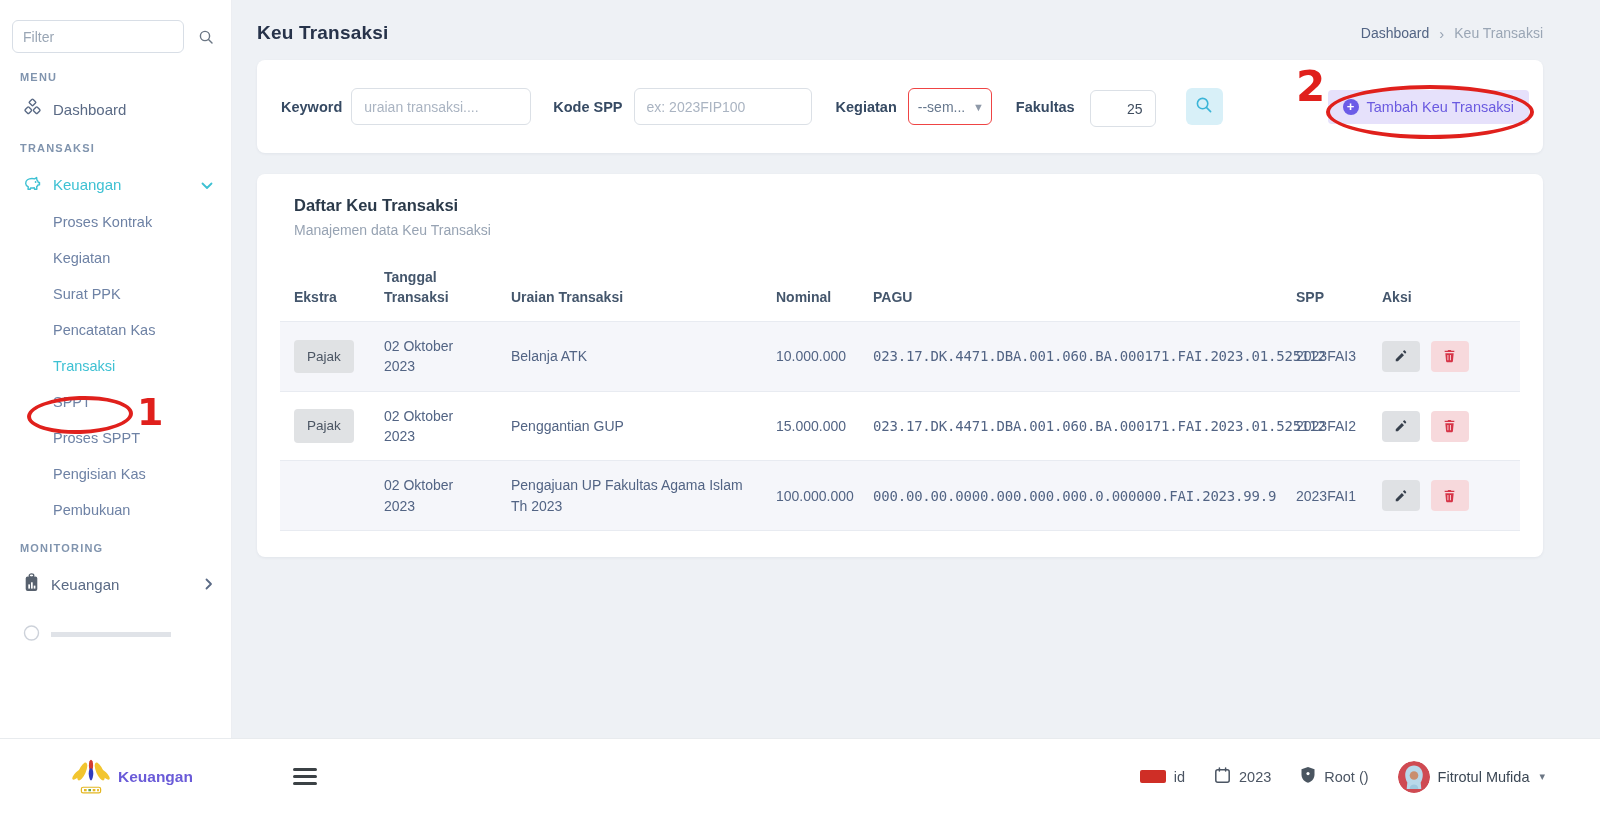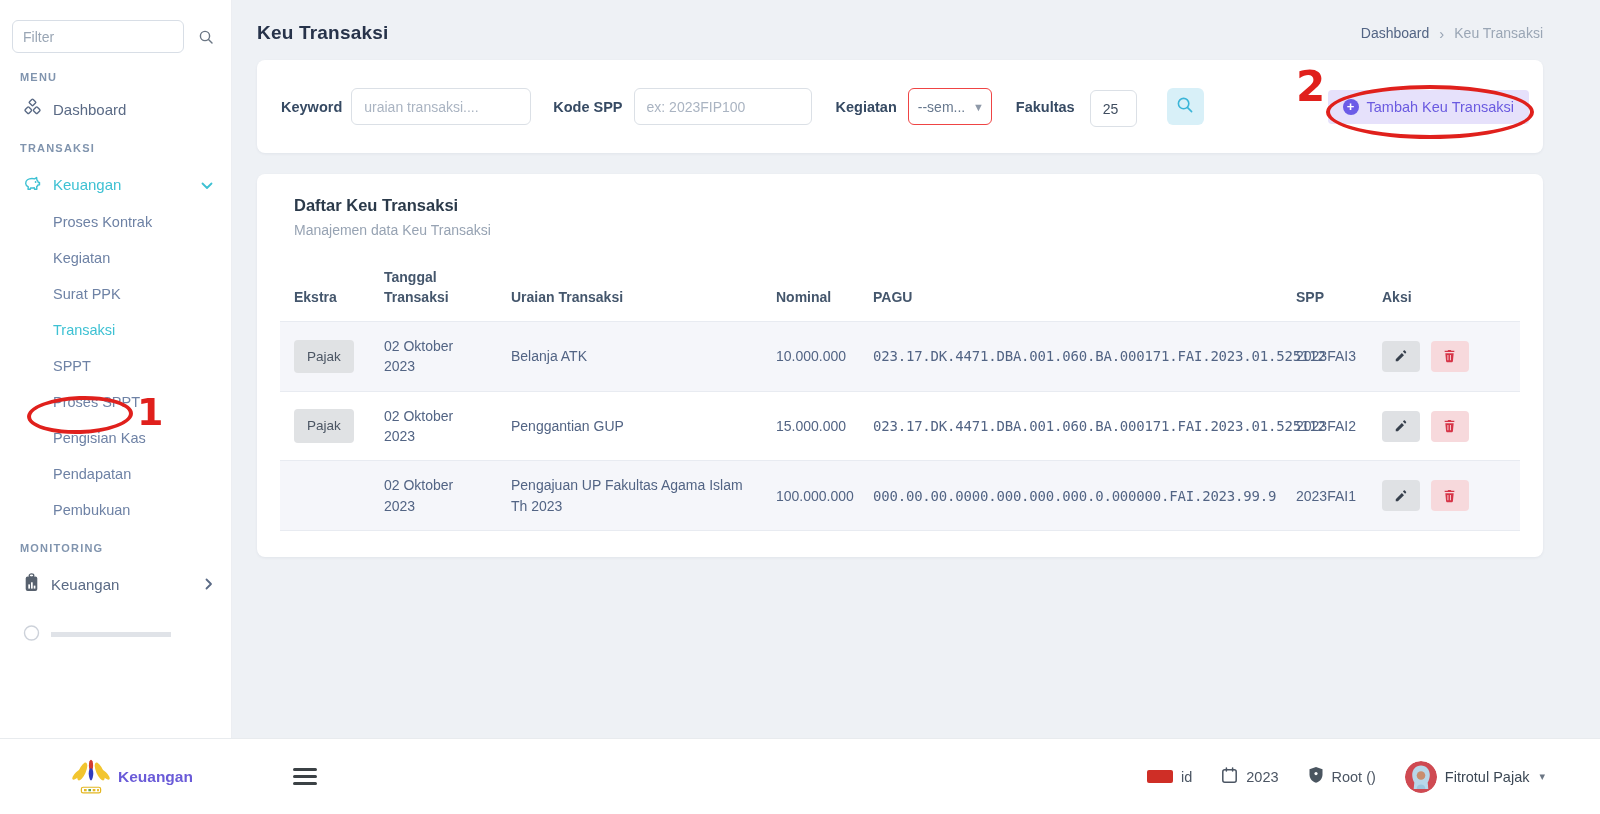--- a/index.html
+++ b/index.html
@@ -37,21 +37,21 @@
   .card { background:#fff; border-radius:8px; box-shadow:0 1px 3px rgba(20,30,60,.06); }
 
   .filter-card { margin-top:16px; height:93px; display:flex; align-items:center; padding:0 14px 0 24px; }
   .f-label { font-size:14.5px; color:#364a63; font-weight:bold; white-space:nowrap; }
   .f-input { height:37px; border:1px solid #dbe0e6; border-radius:6px; padding:0 12px; font-size:14px; color:#3f4d5f; outline:none; font-family:inherit; background:#fff; }
   .f-input::placeholder { color:#aab4c2; }
   .kw { width:180px; margin:0 22px 0 9px; }
   .spp { width:178px; margin:0 24px 0 11px; }
   .f-select { width:84px; height:37px; border:1px solid #ef4444; border-radius:6px; margin:0 24px 0 11px; display:flex; align-items:center; padding:0 7px 0 9px; font-size:14px; color:#67788e; cursor:pointer; }
   .f-select .caret { margin-left:auto; color:#8e99a8; font-size:11px; }
-  .tamp { width:47px; margin:4px 30px 0 15px; text-align:left; }
+  .tamp { width:66px; margin:4px 30px 0 15px; text-align:right; }
   .search-btn { width:37px; height:37px; border:none; border-radius:6px; background:#d8f0f8; display:flex; align-items:center; justify-content:center; cursor:pointer; }
   .add-btn { margin-left:auto; height:34px; background:#e6e1fb; border:none; border-radius:4px; display:flex; align-items:center; padding:0 15px; cursor:pointer; }
   .add-btn .plus { width:16px; height:16px; border-radius:50%; background:#6c5ce7; color:#fff; font-size:13px; line-height:16px; text-align:center; font-weight:bold; }
   .add-btn .lbl { margin-left:8px; font-size:14.5px; color:#6a5ae0; }
 
   .table-card { margin-top:21px; min-height:368px; padding:22px 23px 26px; }
   .tc-title { margin-left:14px; font-size:16.5px; font-weight:bold; color:#2b3a4a; }
   .tc-sub { margin:7px 0 0 14px; font-size:14px; color:#97a3b3; }
   table.data { margin-top:18px; width:100%; border-collapse:collapse; table-layout:fixed; }
   table.data th { text-align:left; font-size:14px; color:#44566c; font-weight:bold; padding:12px 14px 14px; vertical-align:bottom; line-height:1.4; }
@@ -129,25 +129,25 @@
           <svg width="12" height="8" viewBox="0 0 12 8">
               <polyline points="1.5,1.5 6,6 10.5,1.5" fill="none" stroke="#3ec1d3" stroke-width="1.8" stroke-linecap="round" stroke-linejoin="round"></polyline>
             </svg>
         </span>
       </div>
 
       <div class="side-sub">
         <div class="side-sub-item">Proses Kontrak</div>
         <div class="side-sub-item">Kegiatan</div>
         <div class="side-sub-item">Surat PPK</div>
+        <div class="side-sub-item">Pencatatan Kas</div>
         <div class="side-sub-item active">Transaksi</div>
         <div class="side-sub-item">SPPT</div>
         <div class="side-sub-item">Proses SPPT</div>
         <div class="side-sub-item">Pengisian Kas</div>
-        <div class="side-sub-item">Pendapatan</div>
         <div class="side-sub-item">Pembukuan</div>
       </div>
 
       <div class="side-label" style="margin-top:14px;">MONITORING</div>
 
       <div class="side-item" style="margin-top:12px;">
         <span>
           <svg width="19" height="20" viewBox="0 0 18 20">
               <ellipse cx="9" cy="2.6" rx="2.3" ry="1.7" fill="none" stroke="#57616e" stroke-width="1.3"></ellipse>
               <rect x="3.2" y="3.4" width="11.6" height="14.6" rx="2" fill="#57616e"></rect>
@@ -360,21 +360,21 @@
       </div>
       <div class="foot-item">
         <span class="avatar">
           <svg width="32" height="32" viewBox="0 0 32 32">
               <circle cx="16" cy="16" r="16" fill="#cf4a52"></circle>
               <path d="M16 4.5c-5.2 0-8.8 4.2-8.8 9.3 0 3.1.9 5.7 2.1 7.8L8.7 28h14.6l-.6-6.4c1.2-2.1 2.1-4.7 2.1-7.8 0-5.1-3.6-9.3-8.8-9.3z" fill="#b8d8ea"></path>
               <circle cx="16" cy="14.5" r="4.3" fill="#c98e6e"></circle>
               <path d="M12 26c1-1.6 2.4-2.4 4-2.4s3 .8 4 2.4l.4 2H11.6l.4-2z" fill="#9ec7de"></path>
             </svg>
         </span>
-        <span class="user-name">Fitrotul Pajak</span>
+        <span class="user-name">Fitrotul Mufida</span>
         <span class="user-caret">▾</span>
       </div>
     </div>
   </footer>
 
   <div class="anno anno-ellipse" style="left:27px; top:396px; width:106px; height:38px; transform:rotate(-2deg);"></div>
   <div class="anno anno-num" style="left:137px; top:390px; font-size:38px;">1</div>
   <div class="anno anno-ellipse" style="left:1326px; top:85px; width:208px; height:54px;"></div>
   <div class="anno anno-num" style="left:1296px; top:62px; font-size:42px;">2</div>
 </div>

